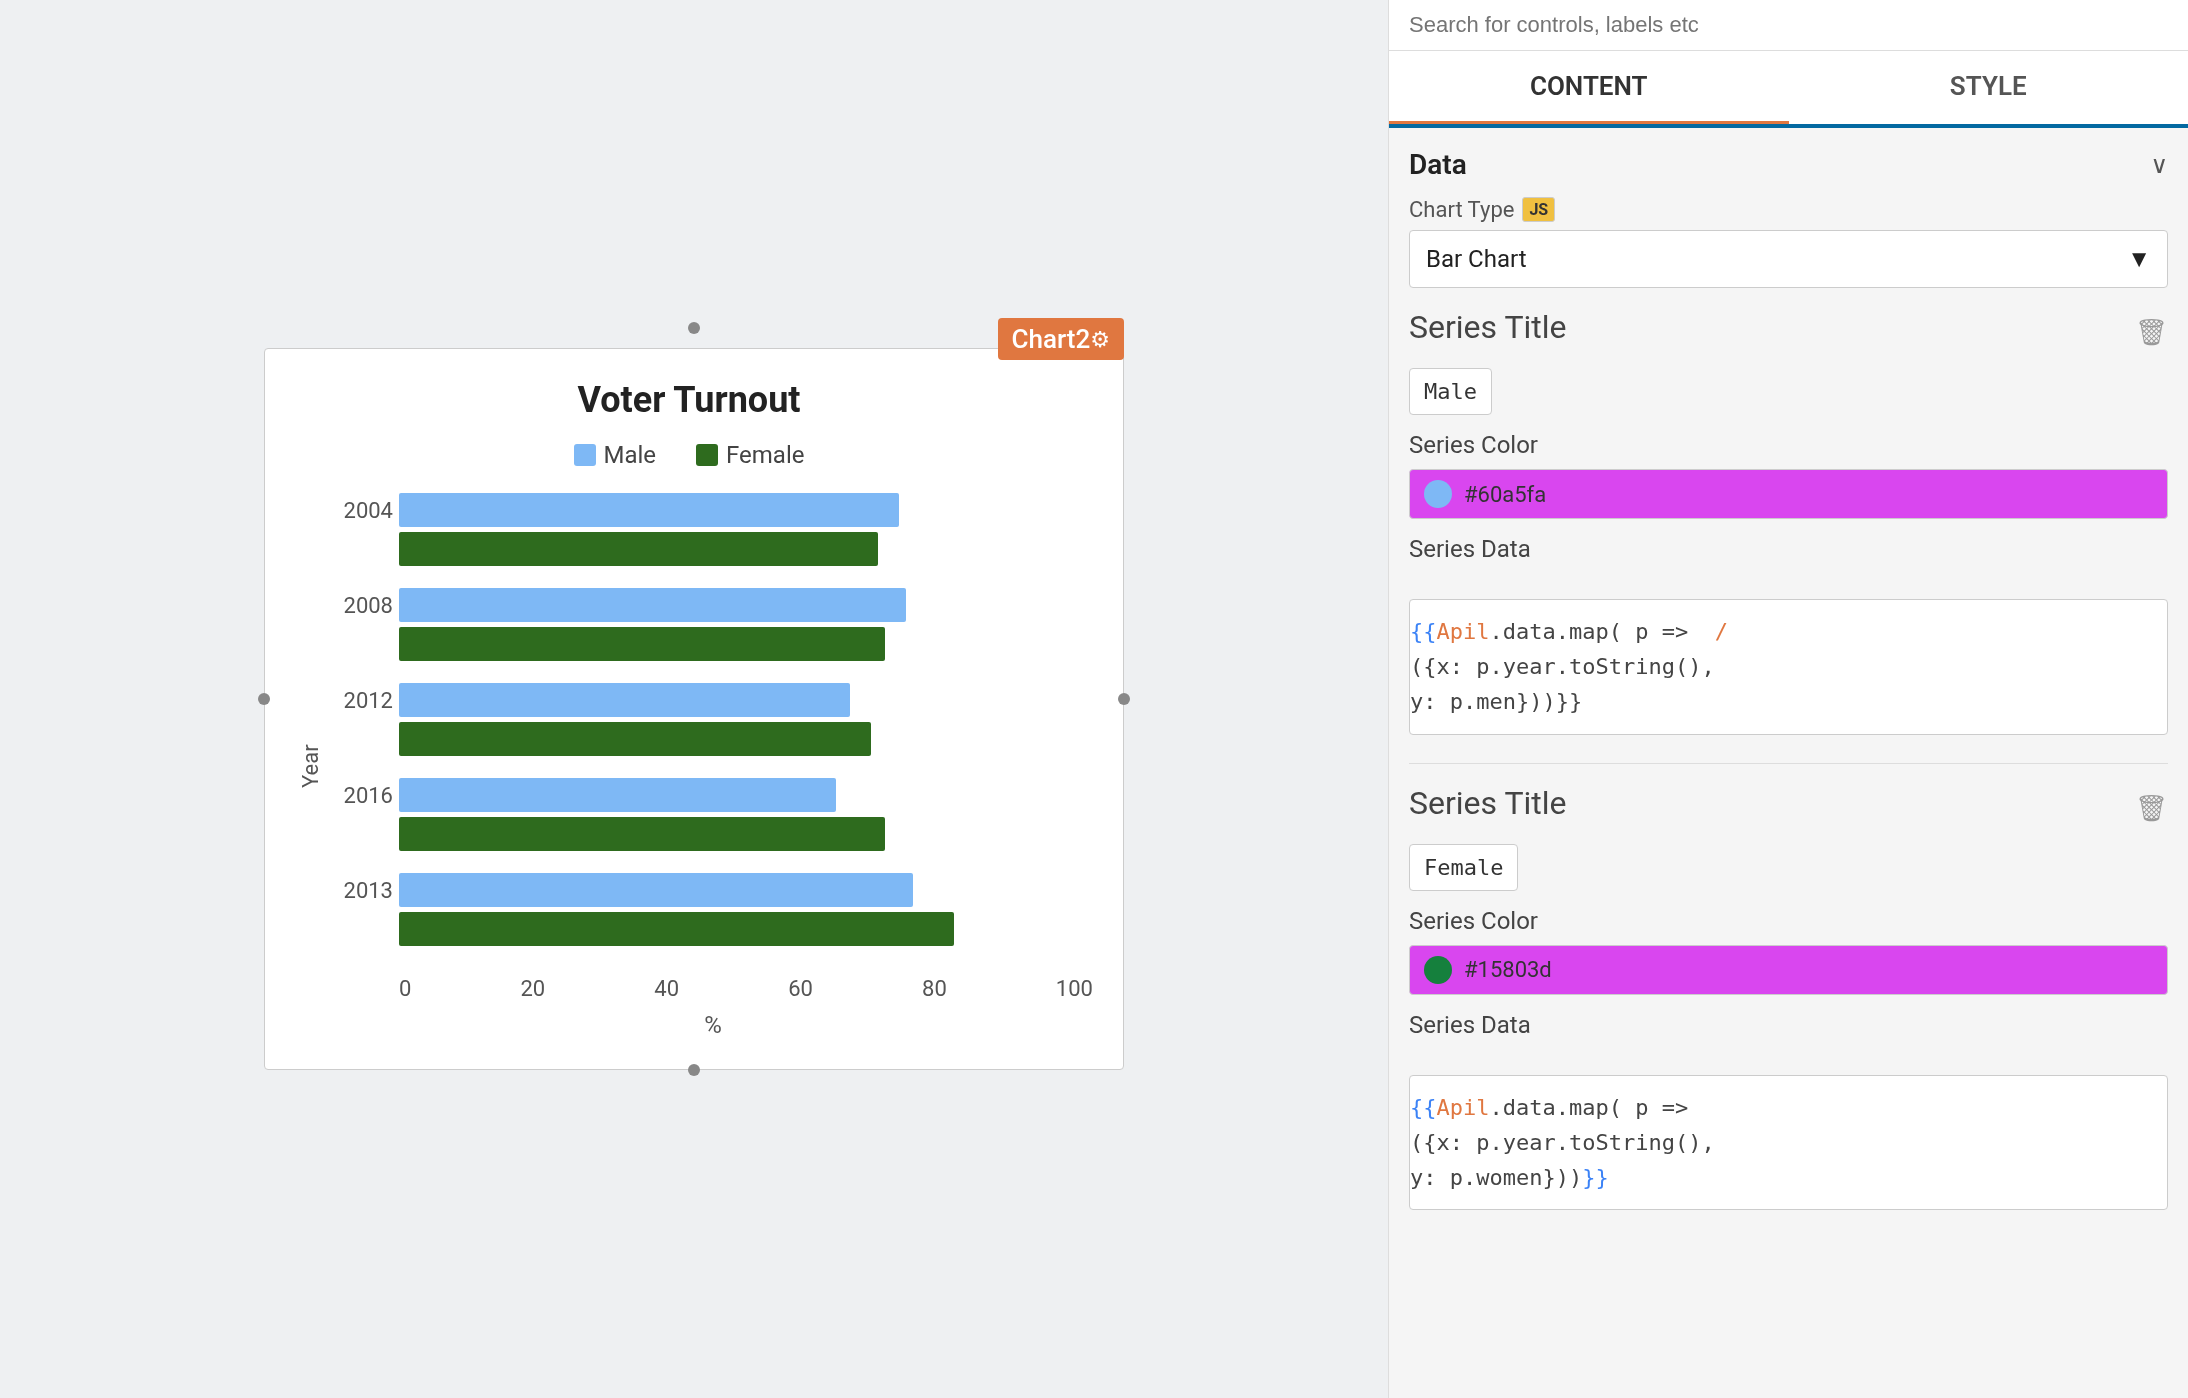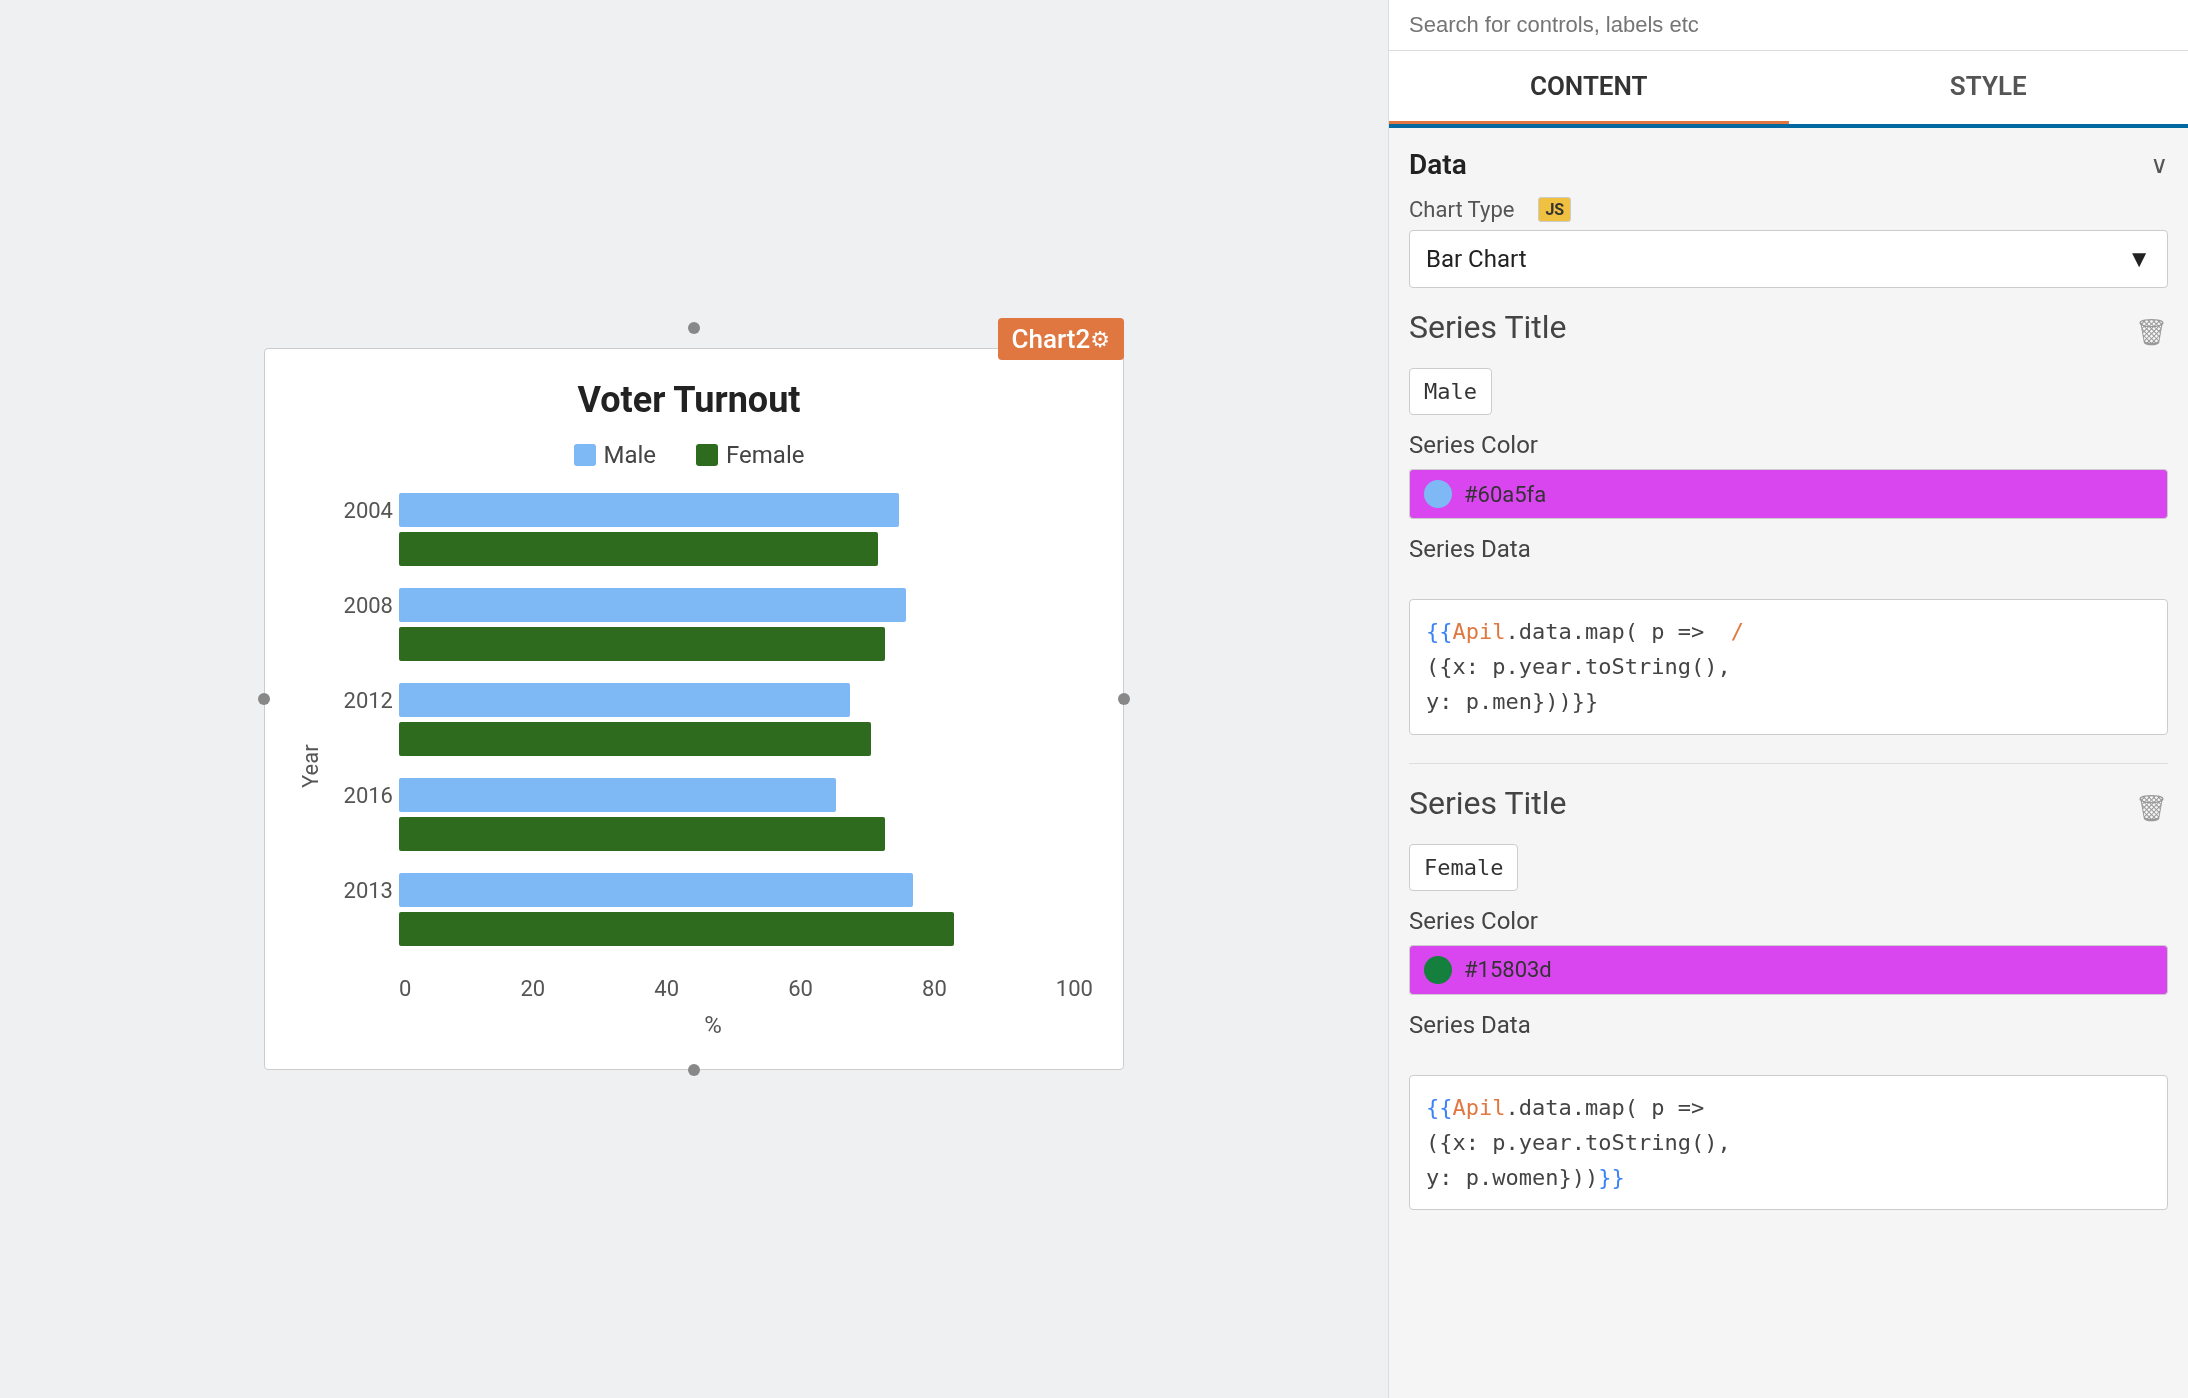--- a/index.html
+++ b/index.html
@@ -271,21 +271,21 @@
     .field-row {
       margin-bottom: 20px;
     }
 
     .field-label {
       font-size: 22px;
       color: #555;
       margin-bottom: 8px;
       display: flex;
       align-items: center;
-      gap: 24px;
+      gap: 8px;
     }
 
     .js-badge {
       background: #f0c040;
       color: #333;
       font-size: 16px;
       font-weight: 700;
       padding: 2px 6px;
       border-radius: 3px;
       border: 1px solid #ccc;
@@ -356,21 +356,21 @@
     .series-data-label {
       font-size: 24px;
       color: #444;
       margin-bottom: 10px;
       margin-top: 16px;
     }
 
     .series-data-box {
       border: 1.5px solid #ccc;
       border-radius: 4px;
-      padding: 14px 16px;
+      padding: 14px 0;
       font-size: 22px;
       font-family: monospace;
       background: white;
       line-height: 1.6;
       color: #444;
       margin-top: 36px;
     }
 
     .code-orange { color: #e07740; }
     .code-blue   { color: #3b82f6; }

